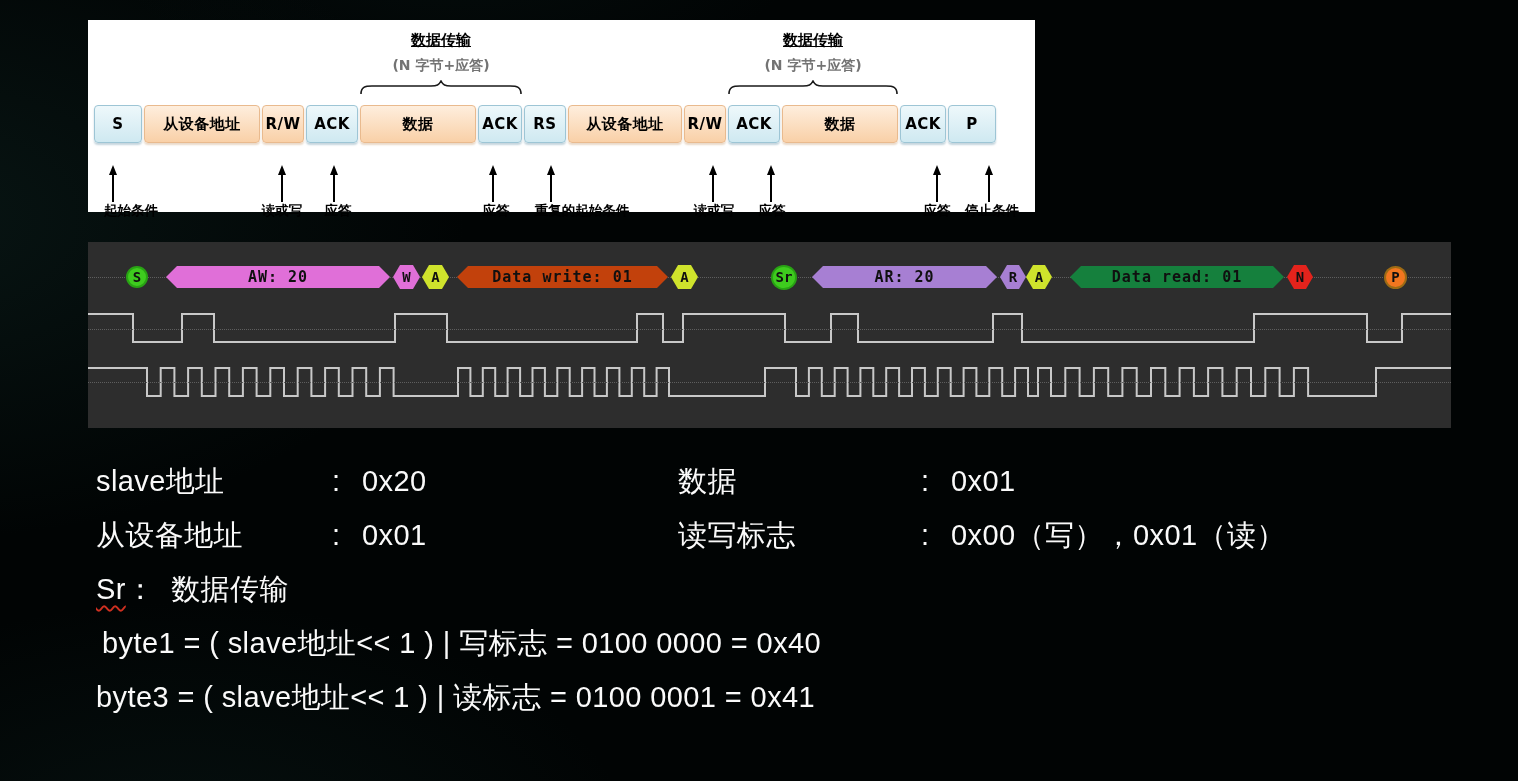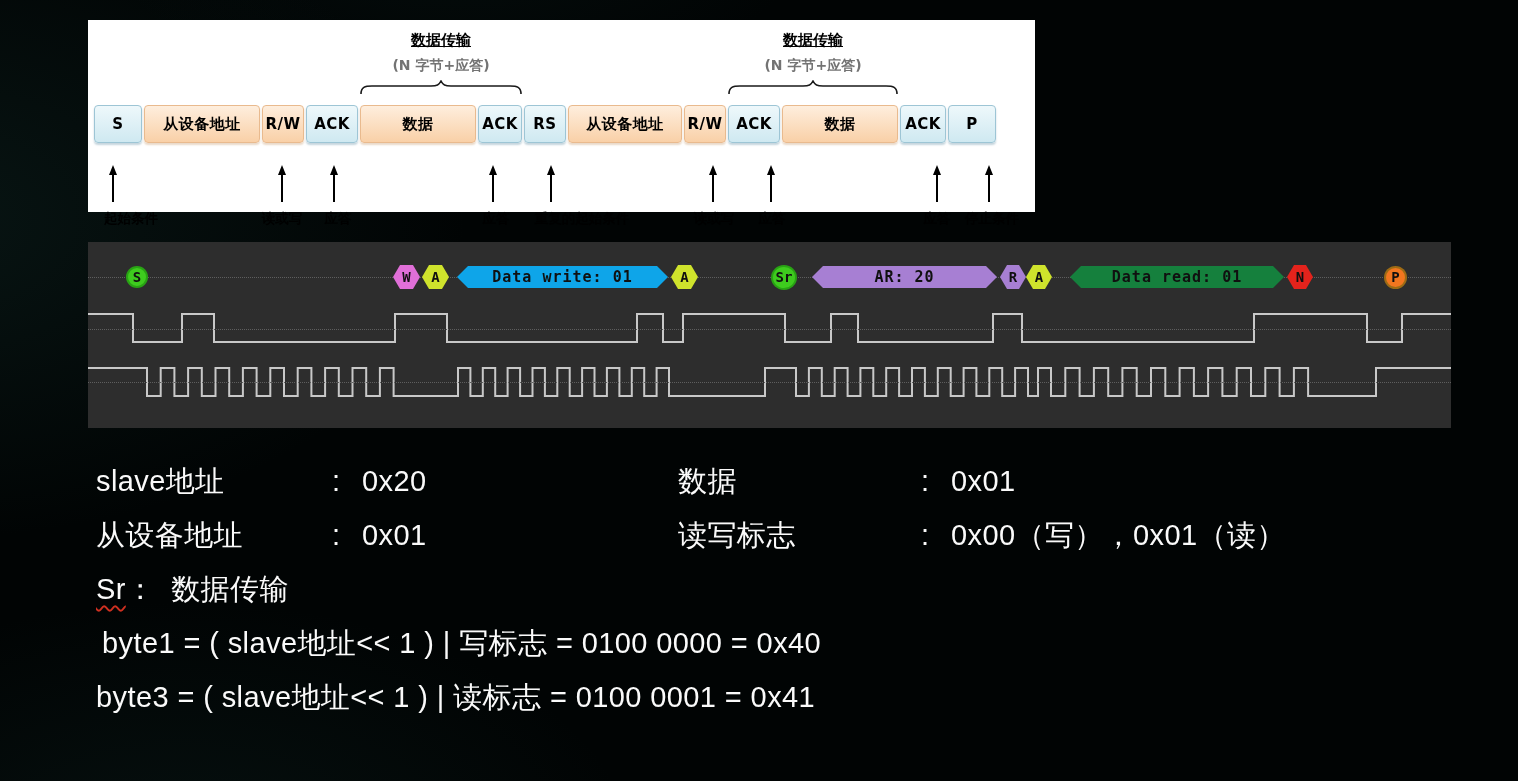--- a/index.html
+++ b/index.html
@@ -21,21 +21,21 @@
     display:flex;align-items:center;justify-content:center;
     font:bold 15px "DejaVu Sans", sans-serif;color:#000;
     border-radius:4px;letter-spacing:.5px;white-space:nowrap;
   }
   .cell.blue{background:linear-gradient(#eef8fb,#cfe9f1);border:1px solid #9dc5d5;box-shadow:0 2px 2px rgba(110,150,170,.4);}
   .cell.peach{background:linear-gradient(#feeedd,#f9d0a7);border:1px solid #e9ba8e;box-shadow:0 2px 2px rgba(200,160,120,.4);}
   .arrow{position:absolute;top:155px;width:2px;height:27px;background:#000;}
   .arrow::before{content:"";position:absolute;top:-10px;left:-3px;
     border-left:4px solid transparent;border-right:4px solid transparent;border-bottom:10px solid #000;}
   .ann-label{position:absolute;top:182px;transform:translateX(-50%);
-    font:bold 13.5px "DejaVu Sans", sans-serif;color:#000;white-space:nowrap;margin-top:8px;}
+    font:bold 13.5px "DejaVu Sans", sans-serif;color:#000;white-space:nowrap;}
   .brace-group{position:absolute;top:8px;text-align:center;}
   .brace-line1{font:bold 15px "DejaVu Sans", sans-serif;color:#000000;line-height:24px;text-decoration:underline;}
   .brace-line2{font:bold 14px "DejaVu Sans", sans-serif;color:#737373;line-height:26px;}
   .brace-svg{display:block;margin:2px auto 0 auto;}
 
   
   .la-panel{position:absolute;left:88px;top:242px;width:1363px;height:186px;background:#2d2d2d;}
   .dotline{position:absolute;left:0;right:0;height:0;border-top:1px dotted #5e5e5e;}
   .bubble{
     position:absolute;display:flex;align-items:center;justify-content:center;
@@ -107,23 +107,24 @@
 
 <div class="la-panel">
   <svg class="wave-svg" width="1363" height="186" viewBox="0 0 1363 186">
       <polyline points="0.0,72 45.0,72 45.0,100 94.0,100 94.0,72 126.0,72 126.0,100 307.0,100 307.0,72 359.0,72 359.0,100 549.0,100 549.0,72 575.0,72 575.0,100 595.0,100 595.0,72 697.0,72 697.0,100 743.0,100 743.0,72 770.0,72 770.0,100 905.0,100 905.0,72 934.0,72 934.0,100 1166.0,100 1166.0,72 1279.0,72 1279.0,100 1314.0,100 1314.0,72 1363.0,72" fill="none" stroke="#c8c8c8" stroke-width="2"></polyline>
       <polyline points="0.0,126 59.0,126 59.0,154 72.7,154 72.7,126 86.4,126 86.4,154 100.1,154 100.1,126 113.8,126 113.8,154 127.5,154 127.5,126 141.2,126 141.2,154 154.9,154 154.9,126 168.6,126 168.6,154 182.3,154 182.3,126 196.0,126 196.0,154 209.7,154 209.7,126 223.4,126 223.4,154 237.1,154 237.1,126 250.8,126 250.8,154 264.5,154 264.5,126 278.2,126 278.2,154 291.9,154 291.9,126 305.6,126 305.6,154 370.0,154 370.0,126 382.4,126 382.4,154 394.8,154 394.8,126 407.2,126 407.2,154 419.6,154 419.6,126 432.1,126 432.1,154 444.5,154 444.5,126 456.9,126 456.9,154 469.3,154 469.3,126 481.7,126 481.7,154 494.1,154 494.1,126 506.5,126 506.5,154 518.9,154 518.9,126 531.4,126 531.4,154 543.8,154 543.8,126 556.2,126 556.2,154 568.6,154 568.6,126 581.0,126 581.0,154 677.0,154 677.0,126 708.0,126 708.0,154 720.9,154 720.9,126 733.8,126 733.8,154 746.7,154 746.7,126 759.6,126 759.6,154 772.4,154 772.4,126 785.3,126 785.3,154 798.2,154 798.2,126 811.1,126 811.1,154 824.0,154 824.0,126 836.9,126 836.9,154 849.8,154 849.8,126 862.7,126 862.7,154 875.6,154 875.6,126 888.4,126 888.4,154 901.3,154 901.3,126 914.2,126 914.2,154 927.1,154 927.1,126 940.0,126 940.0,154 950.0,154 950.0,126 963.0,126 963.0,154 977.3,154 977.3,126 991.6,126 991.6,154 1005.9,154 1005.9,126 1020.2,126 1020.2,154 1034.4,154 1034.4,126 1048.7,126 1048.7,154 1063.0,154 1063.0,126 1077.3,126 1077.3,154 1091.6,154 1091.6,126 1105.9,126 1105.9,154 1120.1,154 1120.1,126 1134.4,126 1134.4,154 1148.7,154 1148.7,126 1163.0,126 1163.0,154 1177.3,154 1177.3,126 1191.6,126 1191.6,154 1205.9,154 1205.9,126 1220.1,126 1220.1,154 1288.0,154 1288.0,126 1363.0,126" fill="none" stroke="#c8c8c8" stroke-width="2"></polyline>
     </svg>
 <div class="dotline" style="top: 35px;"></div>
     <div class="dotline" style="top: 87px;"></div>
     <div class="dotline" style="top: 140px;"></div>
     <div class="bubble circle" style="left: 38px; width: 22px; height: 22px; top: 24px; background: rgb(62, 203, 30); border: 2px solid rgba(0, 90, 0, 0.35); box-sizing: border-box; font-size: 14px;">S</div>
+    <div class="bubble hexw" style="left: 78px; width: 224px; height: 22px; top: 24px; background: rgb(224, 111, 216); font-size: 15px;">AW: 20</div>
     <div class="bubble hexs" style="left: 305px; width: 27px; height: 24px; top: 23px; background: rgb(224, 111, 216); font-size: 14px;">W</div>
     <div class="bubble hexs" style="left: 334px; width: 27px; height: 24px; top: 23px; background: rgb(207, 227, 44); font-size: 14px;">A</div>
-    <div class="bubble hexw" style="left: 369px; width: 211px; height: 22px; top: 24px; background: #0ea5e9; font-size: 15px;">Data write: 01</div>
+    <div class="bubble hexw" style="left: 369px; width: 211px; height: 22px; top: 24px; background: #c2410c; font-size: 15px;">Data write: 01</div>
     <div class="bubble hexs" style="left: 583px; width: 27px; height: 24px; top: 23px; background: rgb(207, 227, 44); font-size: 14px;">A</div>
     <div class="bubble circle" style="left: 683px; width: 26px; height: 25px; top: 22.5px; background: rgb(62, 203, 30); border: 2px solid rgba(0, 90, 0, 0.35); box-sizing: border-box; font-size: 14px;">Sr</div>
     <div class="bubble hexw" style="left: 724px; width: 185px; height: 22px; top: 24px; background: rgb(167, 127, 211); font-size: 15px;">AR: 20</div>
     <div class="bubble hexs" style="left: 912px; width: 26px; height: 24px; top: 23px; background: rgb(167, 127, 211); font-size: 14px;">R</div>
     <div class="bubble hexs" style="left: 938px; width: 26px; height: 24px; top: 23px; background: rgb(207, 227, 44); font-size: 14px;">A</div>
     <div class="bubble hexw" style="left: 982px; width: 214px; height: 22px; top: 24px; background: #15803d; font-size: 15px;">Data read: 01</div>
     <div class="bubble hexs" style="left: 1199px; width: 26px; height: 24px; top: 23px; background: rgb(228, 35, 28); font-size: 14px;">N</div>
     <div class="bubble circle" style="left: 1296px; width: 23px; height: 23px; top: 23.5px; background: rgb(242, 118, 31); border: 2px solid rgba(0, 90, 0, 0.35); box-sizing: border-box; font-size: 14px;">P</div>
   </div>
 

